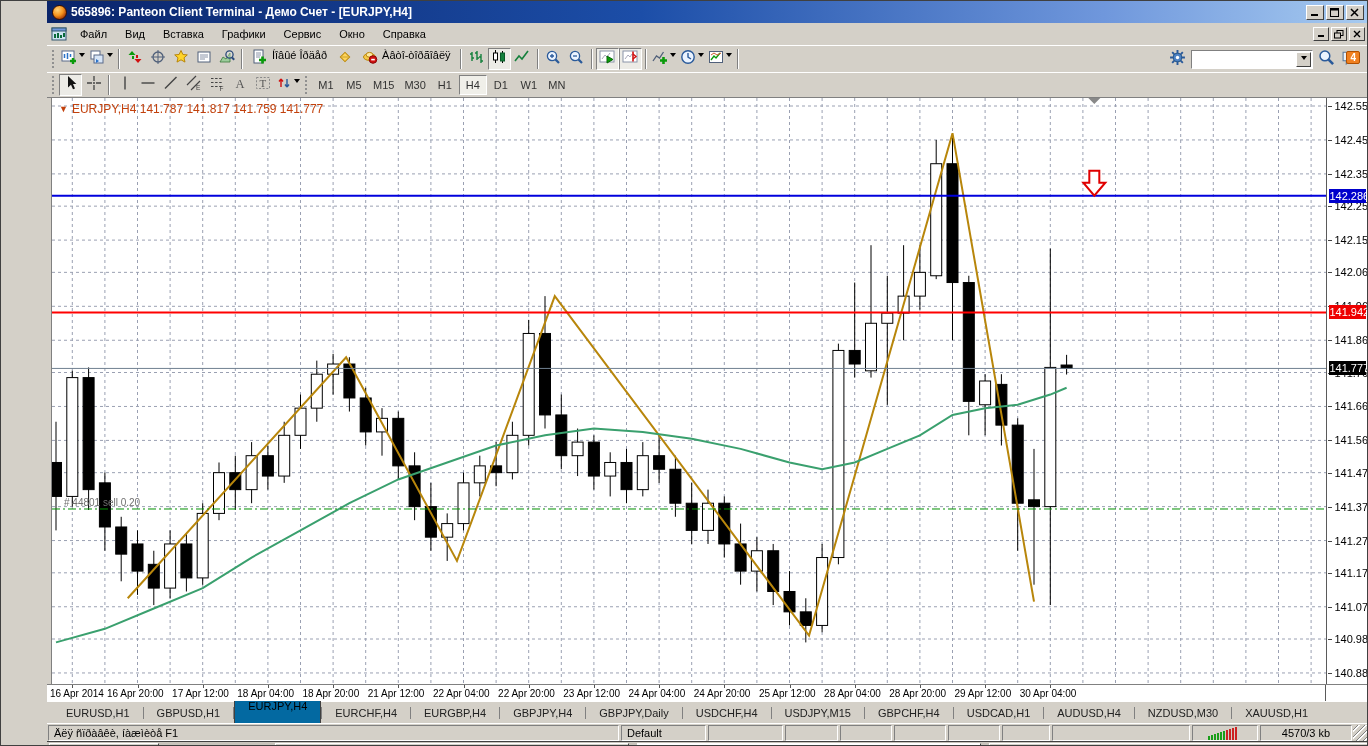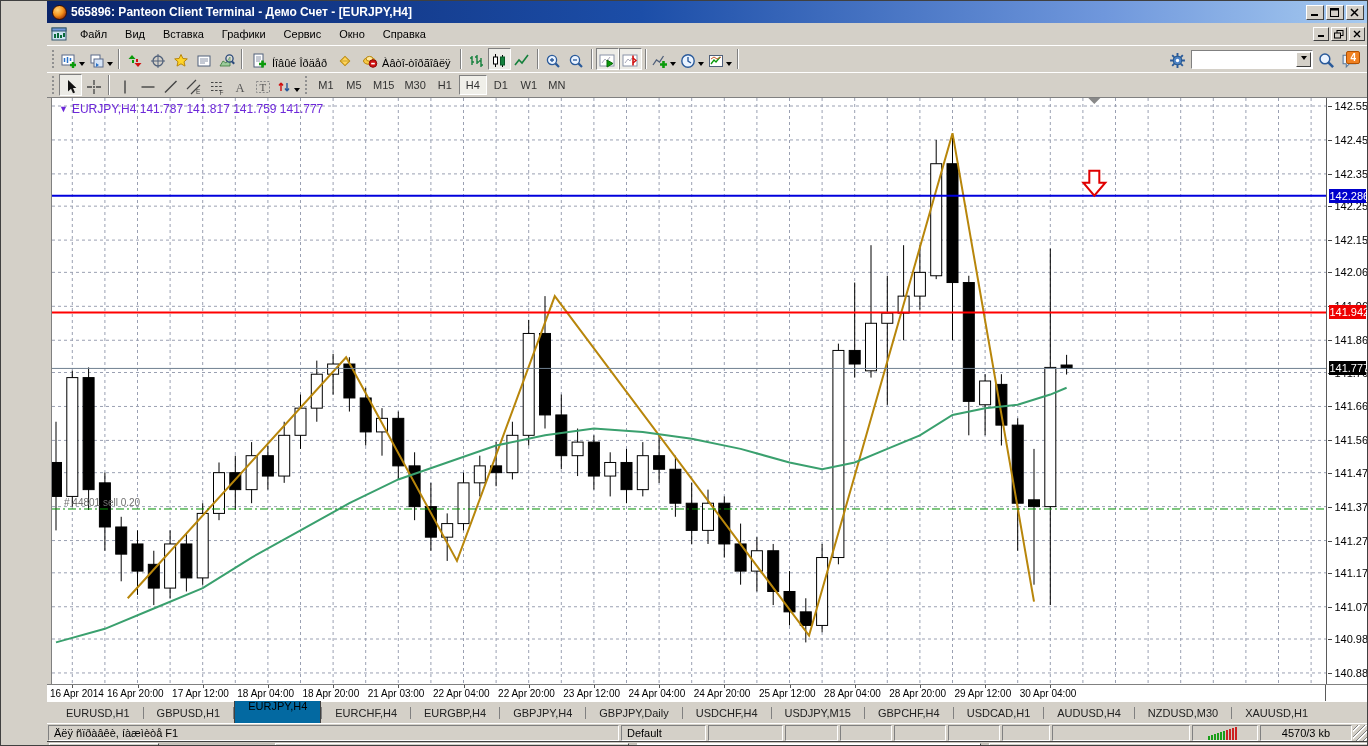--- a/index.html
+++ b/index.html
@@ -19,21 +19,21 @@
   
   .menubar { height:22px; display:flex; align-items:center; padding:0 2px; }
   .menu-item { padding:4px 9px; }
   .child-icon { width:16px; height:16px; margin:0 4px 0 2px; }
   .child-controls { margin-left:auto; display:flex; }
   .child-controls .win-btn { width:16px; height:14px; }
 
   
   .toolbar { display:flex; align-items:center; height:27px; border-top:1px solid #fff; padding:0 2px; }
   .toolbar.row2 { height:26px; border-bottom:1px solid #808080; }
-  .tbtn { height:22px; min-width:23px; display:flex; align-items:flex-end; justify-content:center;
+  .tbtn { height:22px; min-width:23px; display:flex; align-items:flex-start; justify-content:center;
     background:transparent; border:1px solid transparent; padding:0 1px; font-family:inherit; font-size:11px; color:#000; }
   .tbtn.pressed { border-color:#808080 #fff #fff #808080; background:#ecebe6; }
   .tbtn.labeled { padding:0 5px; gap:4px; white-space:nowrap; }
   .caret { width:0; height:0; border:3px solid transparent; border-top:4px solid #000; margin:4px 0 0 2px; }
   .sep { width:2px; height:20px; border-left:1px solid #808080; border-right:1px solid #fff; margin:0 3px; }
   .grip { width:4px; height:20px; margin:0 4px 0 2px;
     background-image:radial-gradient(#909090 40%, transparent 42%); background-size:4px 4px; }
   .period-btn { height:20px; min-width:28px; border:1px solid transparent; background:transparent;
     font-family:inherit; font-size:11px; padding:0 4px; color:#333; }
   .period-btn.pressed { border-color:#808080 #fff #fff #808080; background:#f0efe9; }
@@ -44,21 +44,21 @@
   .combo-caret { width:15px; height:15px; background:#d4d0c8; border:1px solid; border-color:#fff #404040 #404040 #fff;
     display:flex; align-items:center; justify-content:center; padding:0; margin-right:1px; }
   .nbtn { position:relative; }
   .nbadge { position:absolute; right:0px; top:2px; background:#f08020; color:#fff; border:1px solid #b05000;
     border-radius:2px; font-size:10px; line-height:11px; padding:0 3px; font-weight:bold; }
 
   
   .chart-area { height:586px; display:flex; background:#fff; position:relative; }
   .chart-left { width:5px; background:#d4d0c8; border-right:1px solid #808080; }
   #chart { display:block; background:#fff; }
-  .chart-header { position:absolute; left:12px; top:4px; font-size:12px; color:#6d28d9; white-space:nowrap; }
+  .chart-header { position:absolute; left:12px; top:4px; font-size:12px; color:#c2410c; white-space:nowrap; }
   .chart-header .tri { font-size:9px; vertical-align:1px; margin-right:4px; }
   .price-axis { width:42px; position:relative; background:#fff; border-left:1px solid #5a5a5a; overflow:hidden; }
   .pa-label { position:absolute; left:7px; font-size:11px; white-space:nowrap; }
   .pa-tick { position:absolute; left:1px; width:4px; height:1px; background:#444; }
   .pa-badge { position:absolute; left:2px; right:1px; color:#fff; text-align:center; height:14px;
     line-height:14px; font-size:11px; z-index:3; }
 
   
   .time-axis { height:17px; background:#fff; position:relative; border-top:1px solid #808080; }
   .ta-label { position:absolute; top:3px; font-size:10px; white-space:nowrap; }
@@ -643,21 +643,21 @@
       <div class="ta-label" style="left: 3px;">16 Apr 2014</div>
       <div class="ta-tick" style="left: 90.5px;"></div>
       <div class="ta-label" style="left: 59.9px;">16 Apr 20:00</div>
       <div class="ta-tick" style="left: 155.7px;"></div>
       <div class="ta-label" style="left: 125.1px;">17 Apr 12:00</div>
       <div class="ta-tick" style="left: 220.9px;"></div>
       <div class="ta-label" style="left: 190.3px;">18 Apr 04:00</div>
       <div class="ta-tick" style="left: 286.1px;"></div>
       <div class="ta-label" style="left: 255.5px;">18 Apr 20:00</div>
       <div class="ta-tick" style="left: 351.3px;"></div>
-      <div class="ta-label" style="left: 320.7px;">21 Apr 03:00</div>
+      <div class="ta-label" style="left: 320.7px;">21 Apr 12:00</div>
       <div class="ta-tick" style="left: 416.5px;"></div>
       <div class="ta-label" style="left: 385.9px;">22 Apr 04:00</div>
       <div class="ta-tick" style="left: 481.7px;"></div>
       <div class="ta-label" style="left: 451.1px;">22 Apr 20:00</div>
       <div class="ta-tick" style="left: 546.9px;"></div>
       <div class="ta-label" style="left: 516.3px;">23 Apr 12:00</div>
       <div class="ta-tick" style="left: 612.1px;"></div>
       <div class="ta-label" style="left: 581.5px;">24 Apr 04:00</div>
       <div class="ta-tick" style="left: 677.3px;"></div>
       <div class="ta-label" style="left: 646.7px;">24 Apr 20:00</div>

